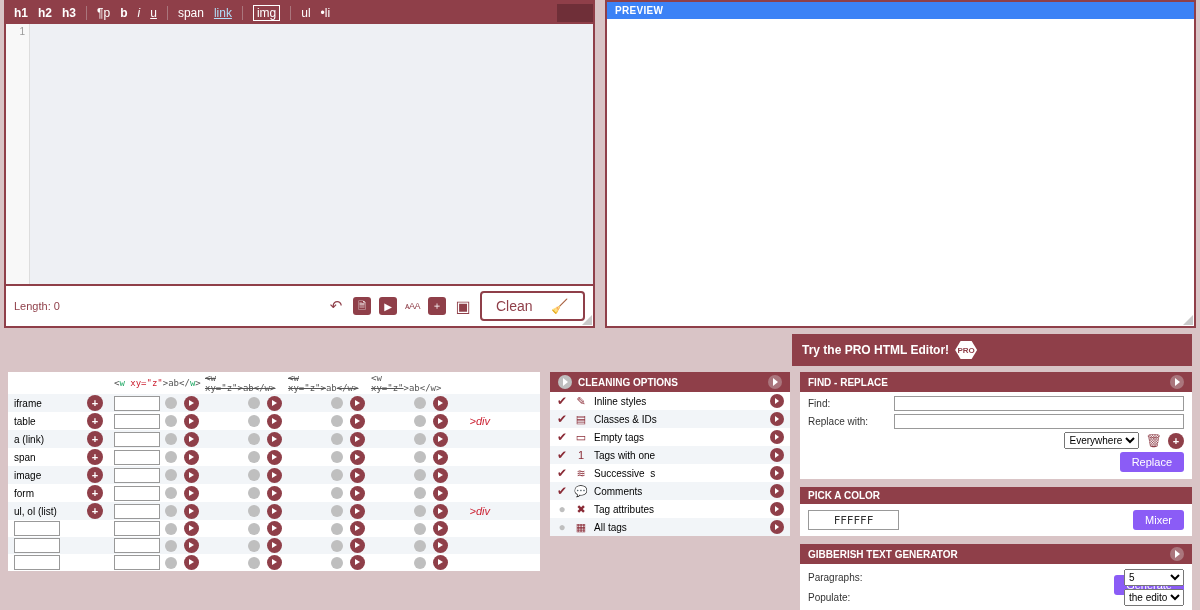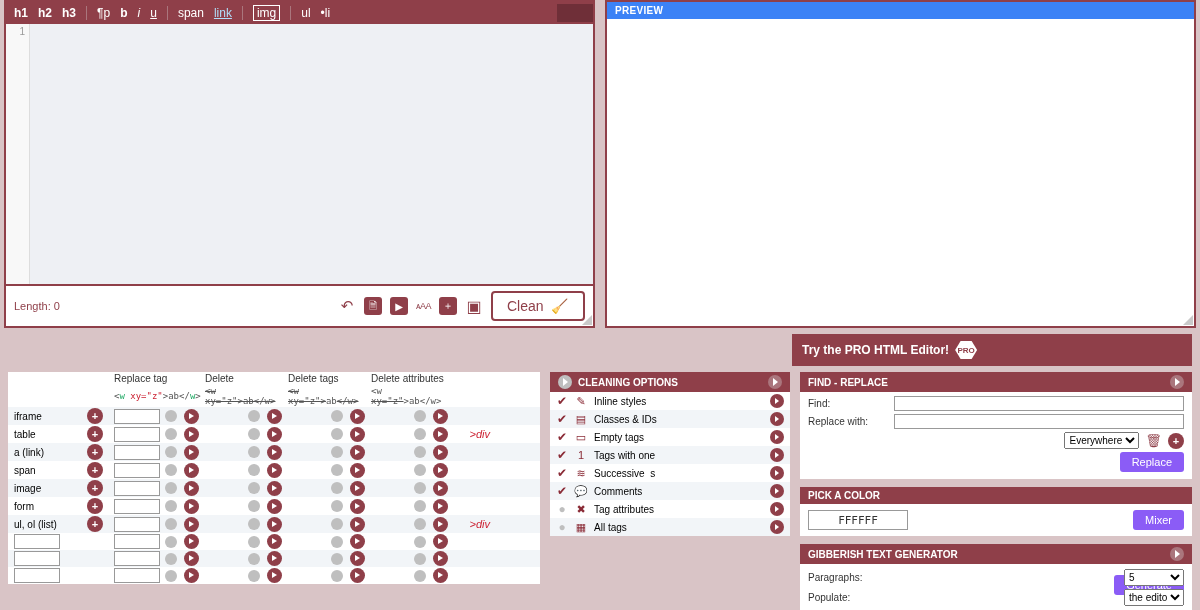--- a/index.html
+++ b/index.html
@@ -99,21 +99,21 @@
   .iconbtn.ghost { background:transparent; color:#8f3f49; font-size:15px; }
   .iconbtn.txt { background:transparent; color:#8f3f49; width:auto; font-size:9px; letter-spacing:-.5px;}
   .cleanbtn {
     border:2px solid #8f3f49;
     color:#8f3f49;
     padding:5px 14px;
     border-radius:4px;
     font-size:14px;
     display:flex;
     align-items:center;
-    gap:8px;
+    gap:19px;
     cursor:pointer;
     background:#fff;
   }
 
   
   .pro-row { display:flex; padding: 2px 8px 2px 0; }
   .pro-row .filler { flex:1; }
   .pro-banner {
     background:#8f3f49;
     color:#fff;
@@ -229,21 +229,21 @@
   .trash{ color:#8f3f49; font-size:13px; cursor:pointer;}
   .btn{
     background:#8b5cf6;color:#fff;border:none;border-radius:3px;
     padding:4px 12px;font-size:11px;cursor:pointer;
   }
   .right{ margin-left:auto;}
 
   
   .color-body{ padding:6px 8px; display:flex; align-items:center; gap:10px;}
   .color-input{
-    width:100px;height:20px;border:1px solid #999;text-align:center;
+    width:91px;height:20px;border:1px solid #999;text-align:center;
     font-family:monospace;font-size:11px;color:#333;padding:0;
   }
   .color-body .btn{ margin-left:auto;}
 
   
   .gib-body{ padding:5px 8px;}
   .gib-row{ display:flex; align-items:center; gap:6px; margin-bottom:3px;}
   .gib-row label{ width:80px; font-size:10px; color:#333;}
   .gib-row select{ font-size:10px; height:17px; width:60px;}
   .gib-body .btn{ float:right; margin-top:-34px;}
@@ -317,28 +317,20 @@
   <div class="pro-banner">
     <span>Try the PRO HTML Editor!</span>
     <span class="pro-badge">PRO</span>
   </div>
 </div>
 
 <div class="lower">
 
   <div class="col c1">
     <div class="card">
-      <div class="tw-head-row">
-        <span></span>
-          <span></span>
-        <span style="grid-column:3 / span 3">Replace tag</span>
-        <span style="grid-column:6 / span 3">Delete</span>
-        <span style="grid-column:9 / span 3">Delete tags</span>
-        <span style="grid-column:12 / span 3">Delete attributes</span>
-      </div>
       <div class="tw-head-row" style="color:#777">
         <span></span>
           <span></span>
         <span class="synth" style="grid-column:3 / span 3">&lt;<span class="tag">w</span> <span class="attr">xy="z"</span>&gt;ab&lt;/<span class="tag">w</span>&gt;</span>
         <span class="synth" style="grid-column:6 / span 3"><span class="st">&lt;w xy="z"&gt;ab&lt;/w&gt;</span></span>
         <span class="synth" style="grid-column:9 / span 3"><span class="st">&lt;w xy="z"&gt;</span>ab<span class="st">&lt;/w&gt;</span></span>
         <span class="synth" style="grid-column:12 / span 3">&lt;w <span class="st">xy="z"</span>&gt;ab&lt;/w&gt;</span>
       </div>
       <div id="tw-rows">
           <div class="tw-row">

